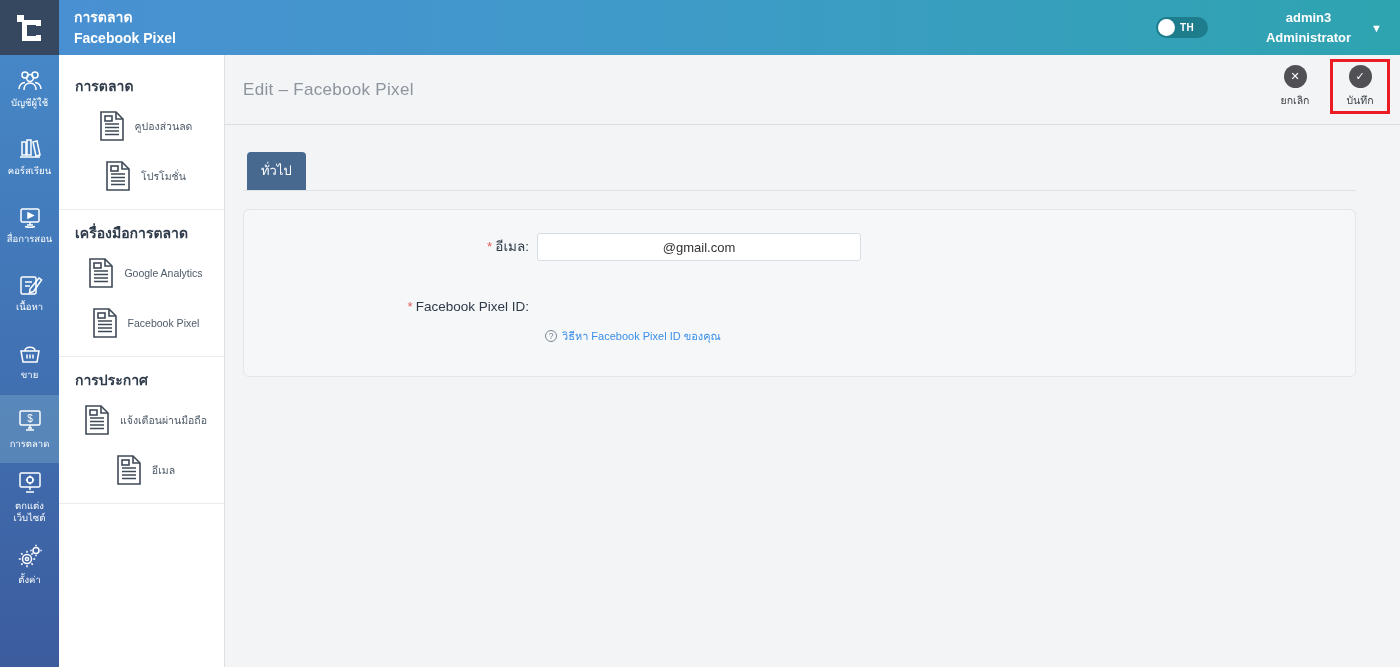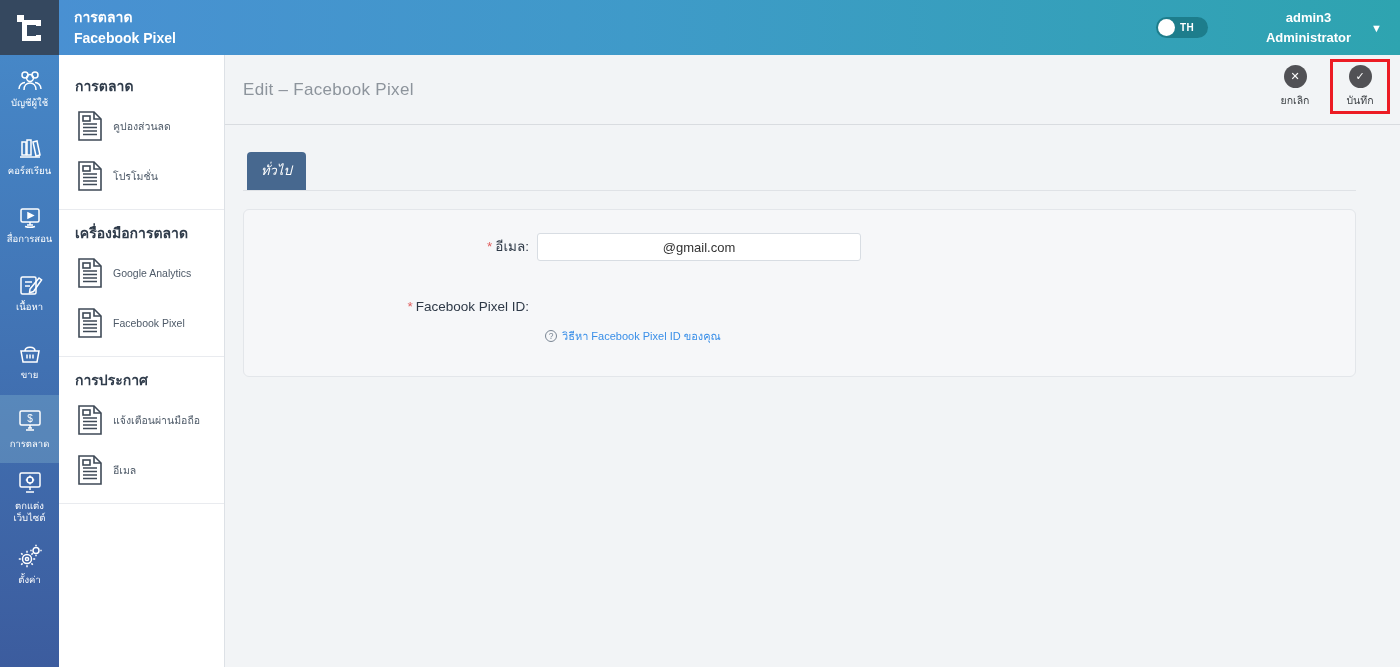--- a/index.html
+++ b/index.html
@@ -29,37 +29,37 @@
   .nav-item { height:68px; display:flex; flex-direction:column; align-items:center;
     justify-content:center; gap:4px; color:#fff; cursor:pointer; }
   .nav-item.active { background:rgba(150,200,215,.28); }
   .nav-label { font-size:9.5px; text-align:center; line-height:1.25; white-space:pre-line; }
   .nav-item svg { display:block; }
 
   
   .submenu { position:absolute; top:55px; left:59px; width:166px; height:612px;
     background:#fff; border-right:1px solid #dde1e6; padding-top:8px; }
   .sec-title { font-size:14px; font-weight:bold; color:#303c4b; padding:12px 16px 4px 16px; }
-  .sub-item { display:flex; align-items:center; gap:8px; padding:9px 10px 9px 16px; cursor:pointer; }
+  .sub-item { display:flex; align-items:center; gap:8px; padding:9px 10px 9px 16px; cursor:pointer;justify-content:center; }
   .sub-label { font-size:10.5px; color:#4e5a68; }
   .sec-divider { border-bottom:1px solid #e9ebef; margin-top:8px; }
 
   
   .main { position:absolute; top:55px; left:225px; width:1175px; height:612px; background:#f2f4f6; }
   .main-header { height:70px; border-bottom:1px solid #d9dce0;
     display:flex; align-items:center; padding:0 10px 0 18px; }
   .page-title { font-size:17px; color:#8d949c; letter-spacing:.3px; }
   .actions { margin-left:auto; display:flex; align-items:flex-start; gap:10px; }
   .action { width:50px; display:flex; flex-direction:column; align-items:center; gap:4px; cursor:pointer; }
   .action-circle { width:23px; height:23px; border-radius:50%; background:#515155; color:#fff;
     display:flex; align-items:center; justify-content:center; font-size:11px; font-weight:bold; }
   .action-label { font-size:10.5px; color:#3f4347;text-align:right; }
   .save-wrap { border:3px solid #ec1c24; padding:3px 2px 2px 2px; margin-top:-6px; }
 
-  .tab-row { margin:27px 44px 0 18px; border-bottom:1px solid #dfe2e6; padding-left:4px;font-style:italic; }
+  .tab-row { margin:27px 44px 0 18px; border-bottom:1px solid #dfe2e6; padding-left:4px; }
   .tab { display:inline-block; background:#47688f; color:#fff; font-size:13px;
     padding:8px 14px 9px 14px; border-radius:4px 4px 0 0; cursor:pointer; }
 
   .panel { margin:18px 44px 0 18px; height:168px; background:#f6f7f9;
     border:1px solid #e3e6ea; border-radius:6px; padding-top:23px; }
   .form-row { display:flex; margin-bottom:32px; }
   .form-label { width:293px; text-align:right; padding-right:8px; font-size:13.5px;
     color:#2e3947; line-height:28px; white-space:nowrap; }
   .req { color:#e05c5c; margin-right:3px; }
   .form-input { width:324px; height:28px; border:1px solid #d8dde3; border-radius:3px;

